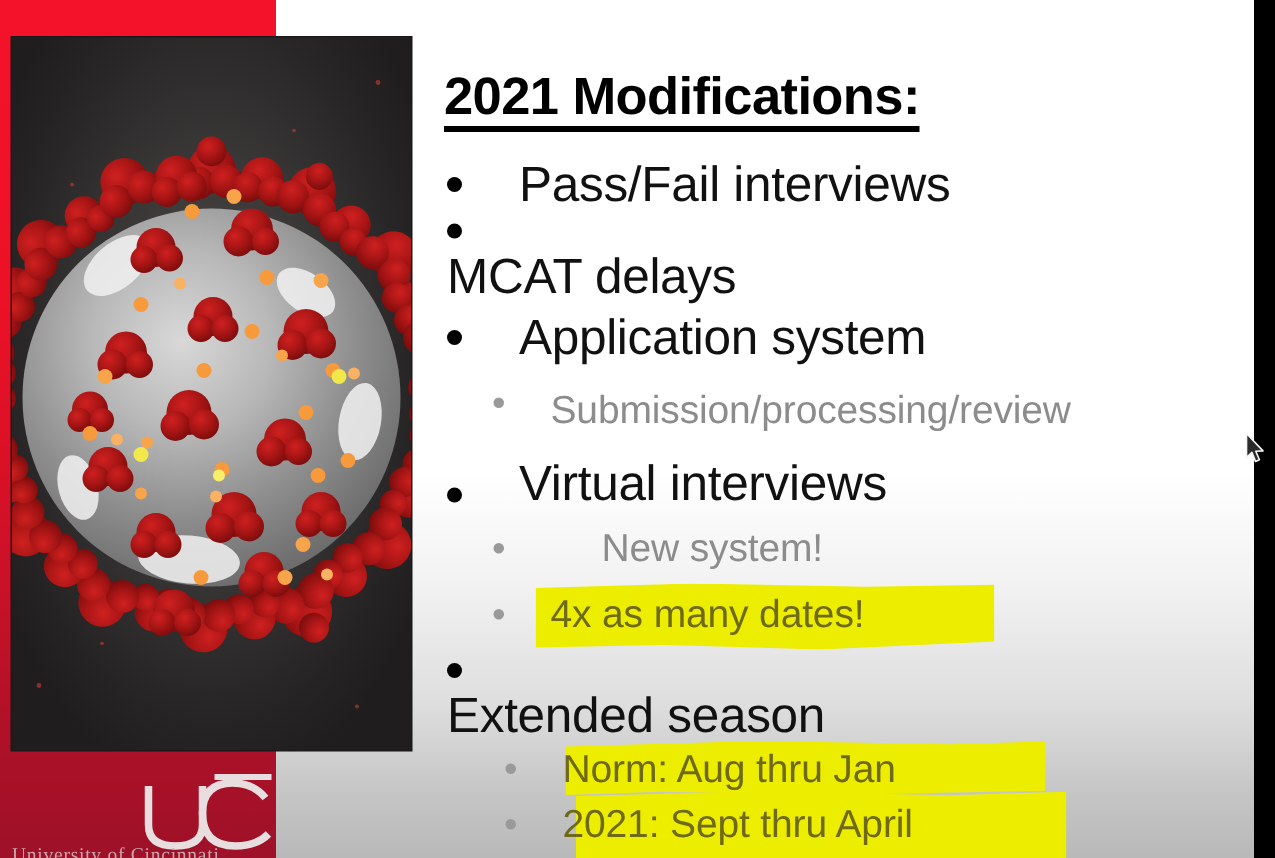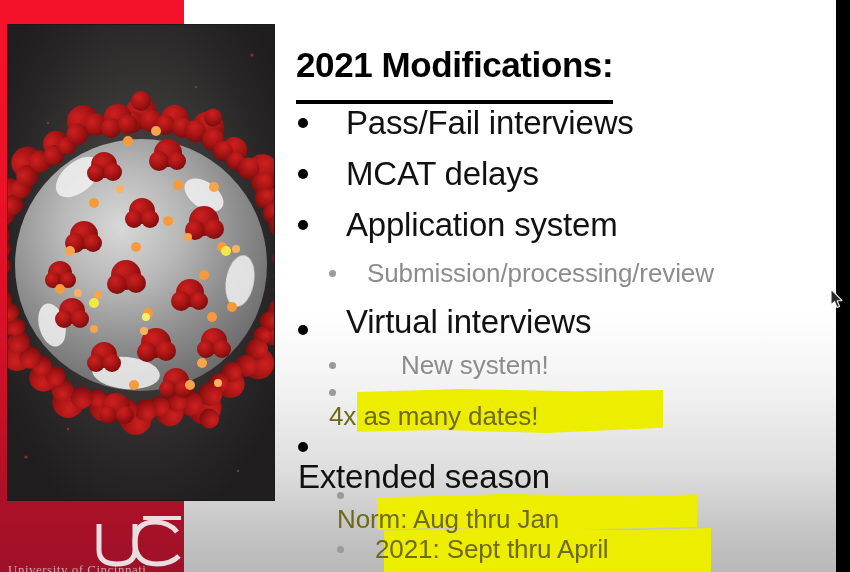--- a/index.html
+++ b/index.html
@@ -98,21 +98,21 @@
   #slide-title {
     position: absolute;
     left: 296px;
     top: 46px;
     font-size: 35px;
     font-weight: bold;
     color: #000;
     letter-spacing: -0.4px;
     white-space: nowrap;
     border-bottom: 4px solid #000;
-    padding-bottom: 17px;
+    padding-bottom: 1px;
     line-height: 1.06;
   }
 
   .bullet-row {
     position: absolute;
     display: flex;
     align-items: baseline;
     white-space: nowrap;
   }
   .dot1 {
@@ -519,56 +519,56 @@
     <div class="hl hl-b"></div>
     <div class="hl hl-c"></div>
 
     <div id="slide-title">2021 Modifications:</div>
 
     <div class="bullet-row" style="left:298px; top:104px;">
       <span class="dot1"></span>
       <span class="lvl1-text">Pass/Fail interviews</span>
     </div>
 
-    <div class="bullet-row" style="left:298px; top:155px;">
+    <div class="bullet-row" style="left:298px; top:155px;flex-direction:column;">
       <span class="dot1"></span>
       <span class="lvl1-text">MCAT delays</span>
     </div>
 
     <div class="bullet-row" style="left:298px; top:206px;">
       <span class="dot1"></span>
       <span class="lvl1-text">Application system</span>
     </div>
 
-    <div class="bullet-row" style="left:329px; top:258px;">
+    <div class="bullet-row" style="left:329px; top:258px;align-items:center;">
       <span class="dot2"></span>
       <span class="lvl2-text">Submission/processing/review</span>
     </div>
 
     <div class="bullet-row" style="left:298px; top:303px;align-items:flex-end;">
       <span class="dot1"></span>
       <span class="lvl1-text">Virtual interviews</span>
     </div>
 
     <div class="bullet-row" style="left:329px; top:350px;gap:34px;">
       <span class="dot2"></span>
       <span class="lvl2-text">New system!</span>
     </div>
 
-    <div class="bullet-row" style="left:329px; top:394px;flex-direction:column;">
+    <div class="bullet-row" style="left:329px; top:394px;">
       <span class="dot2"></span>
       <span class="lvl2-text hl-text">4x as many dates!</span>
     </div>
 
     <div class="bullet-row" style="left:298px; top:448px;flex-direction:column;">
       <span class="dot1"></span>
       <span class="lvl1-text">Extended season</span>
     </div>
 
-    <div class="bullet-row" style="left:337px; top:497px;flex-direction:column;">
+    <div class="bullet-row" style="left:337px; top:497px;">
       <span class="dot2"></span>
       <span class="lvl2-text hl-text">Norm: Aug thru Jan</span>
     </div>
 
     <div class="bullet-row" style="left:337px; top:534px;">
       <span class="dot2"></span>
       <span class="lvl2-text hl-text">2021: Sept thru April</span>
     </div>
 
   </div>

